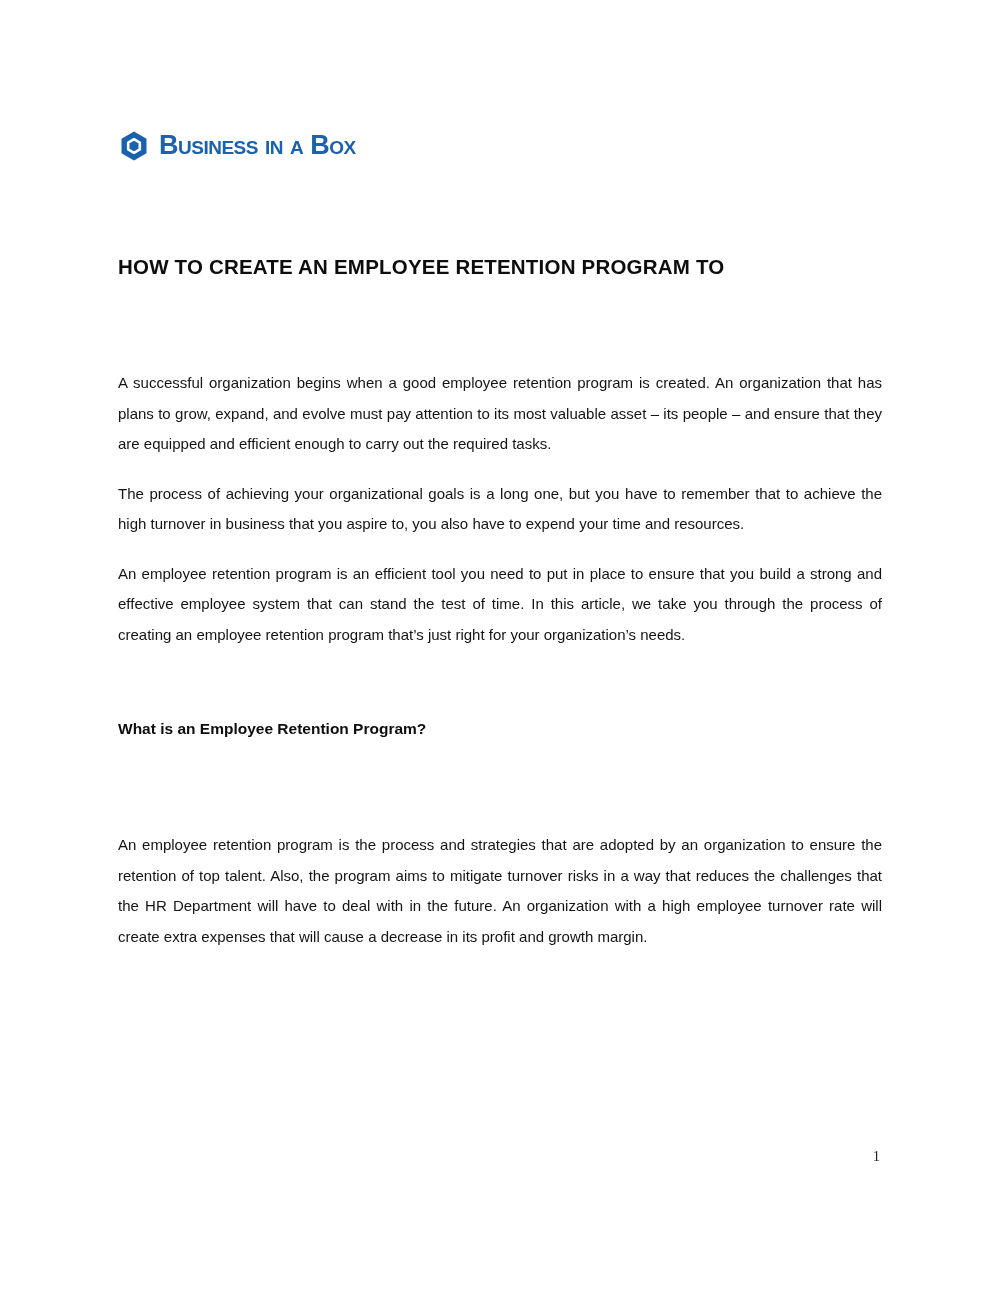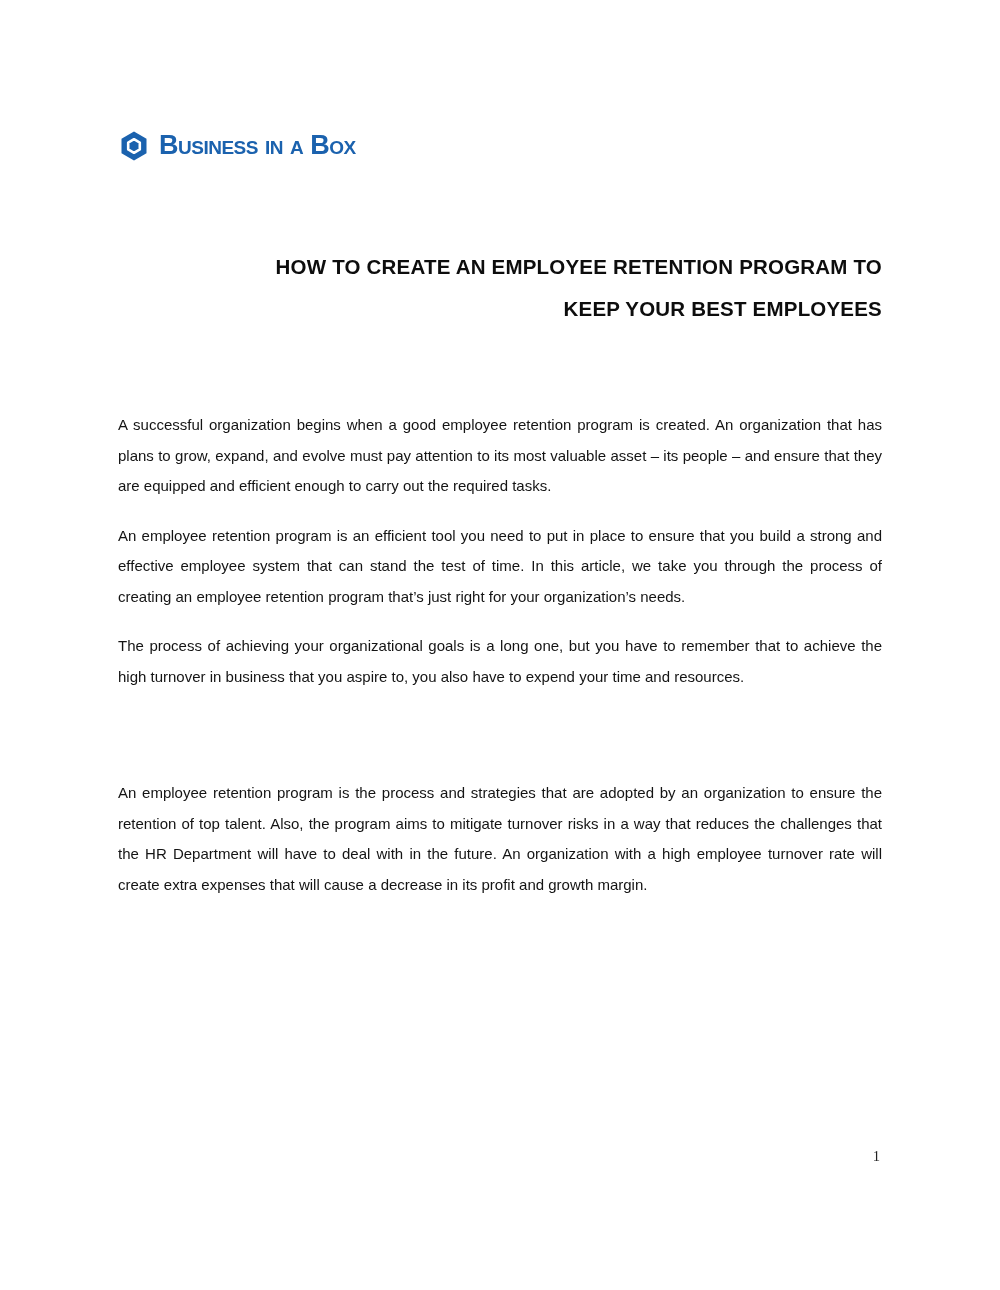--- a/index.html
+++ b/index.html
@@ -34,21 +34,21 @@
     font-variant: small-caps;
     font-size: 27px;
     font-weight: 600;
     letter-spacing: -0.5px;
     color: var(--brand, #1b62ae);
     line-height: 1;
     padding-bottom: 3px;
   }
   .doc-title {
     margin: 84px 0 0 0;
-    text-align: right;
+    text-align: left;
     font-size: 20.5px;
     font-weight: bold;
     line-height: 42px;
     color: #0d0d0d;
     letter-spacing: 0.2px;
   }
   .body-block {
     margin-top: 80px;
   }
   p.body-par {
@@ -90,29 +90,29 @@
       <svg width="32" height="32" viewBox="0 0 32 32" aria-hidden="true">
         <path d="M16 1.5 L28.5 8.7 V23.3 L16 30.5 L3.5 23.3 V8.7 Z" fill="#1b62ae" stroke="none" stroke-linejoin="round"></path>
         <path d="M16 9.2 L21.8 12.6 V19.4 L16 22.8 L10.2 19.4 V12.6 Z" fill="none" stroke="#ffffff" stroke-width="2.6" stroke-linejoin="round"></path>
       </svg>
     </span>
     <span class="logo-text">Business in a Box</span>
   </header>
 
   <h1 class="doc-title">
     <span>HOW TO CREATE AN EMPLOYEE RETENTION PROGRAM TO</span><br>
-    <span>KEEP YOUR BEST EMPLOYEES</span>
   </h1>
 
   <section class="body-block">
     <p class="body-par">A successful organization begins when a good employee retention program is created. An organization that has plans to grow, expand, and evolve must pay attention to its most valuable asset – its people – and ensure that they are equipped and efficient enough to carry out the required tasks.</p>
+    <p class="body-par">The process of achieving your organizational goals is a long one, but you have to remember that to achieve the high turnover in business that you aspire to, you also have to expend your time and resources.</p>
     <p class="body-par">An employee retention program is an efficient tool you need to put in place to ensure that you build a strong and effective employee system that can stand the test of time. In this article, we take you through the process of creating an employee retention program that’s just right for your organization’s needs.</p>
-    <p class="body-par">The process of achieving your organizational goals is a long one, but you have to remember that to achieve the high turnover in business that you aspire to, you also have to expend your time and resources.</p>
   </section>
 
+  <h2 class="section-heading">What is an Employee Retention Program?</h2>
 
   <section class="section-block">
     <p class="body-par">An employee retention program is the process and strategies that are adopted by an organization to ensure the retention of top talent. Also, the program aims to mitigate turnover risks in a way that reduces the challenges that the HR Department will have to deal with in the future. An organization with a high employee turnover rate will create extra expenses that will cause a decrease in its profit and growth margin.</p>
   </section>
 
   <div class="page-number">1</div>
 
 </div>
 
 </body></html>

